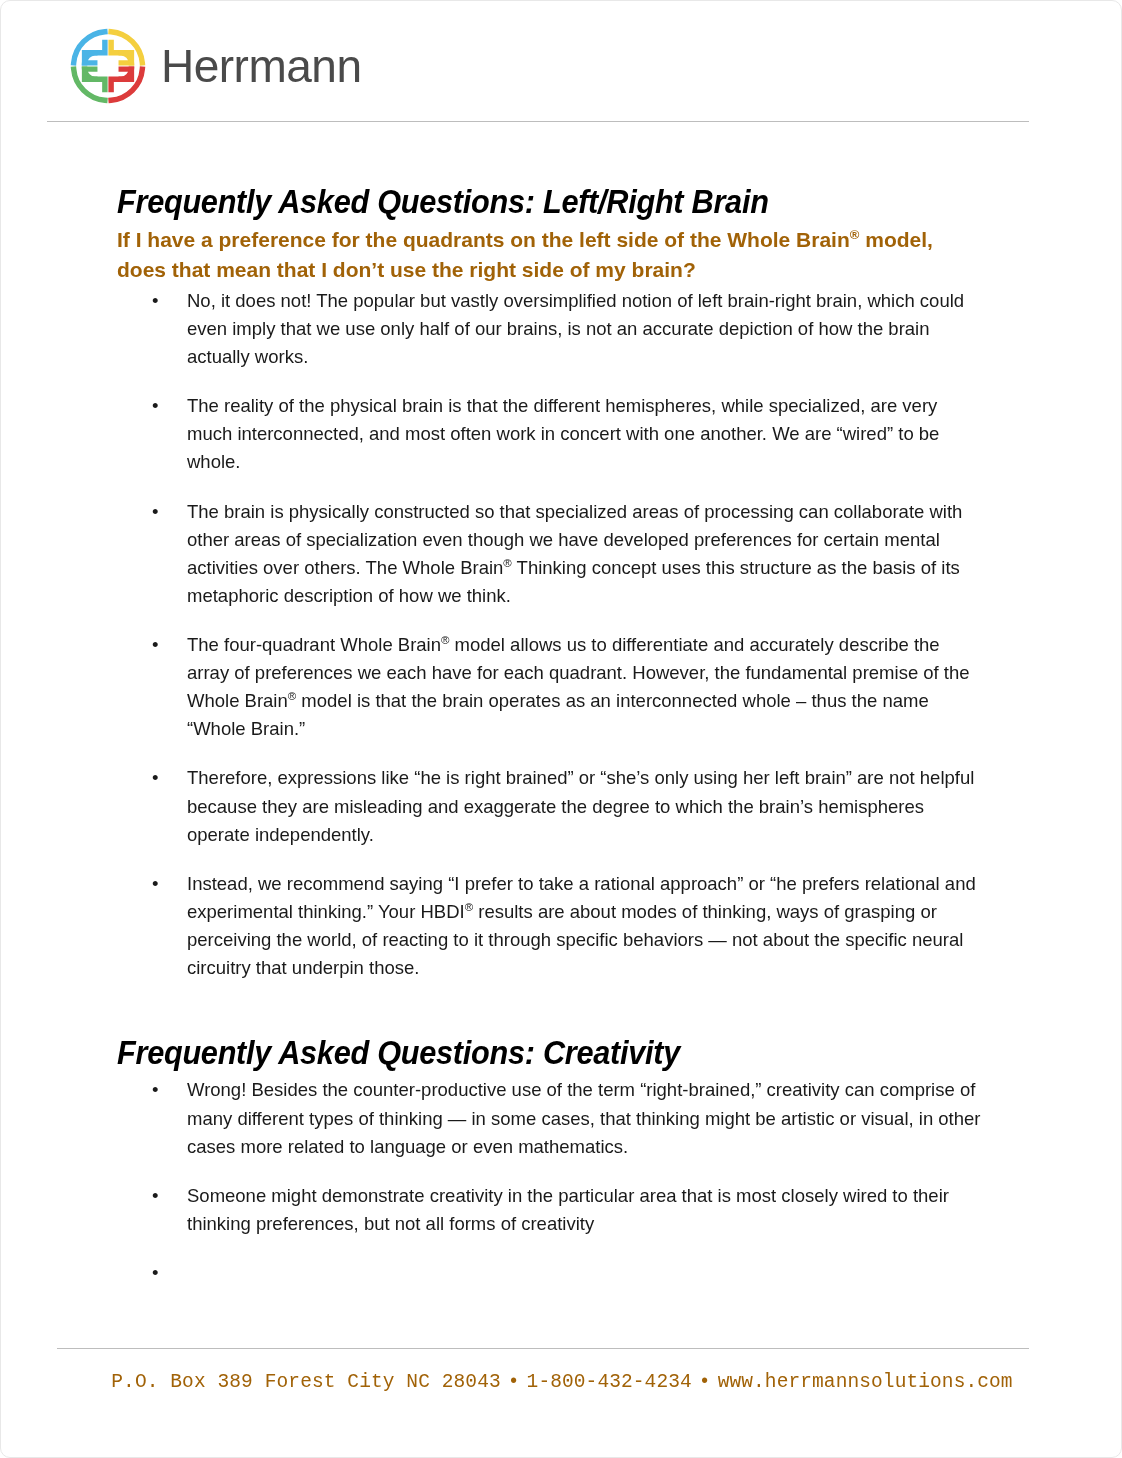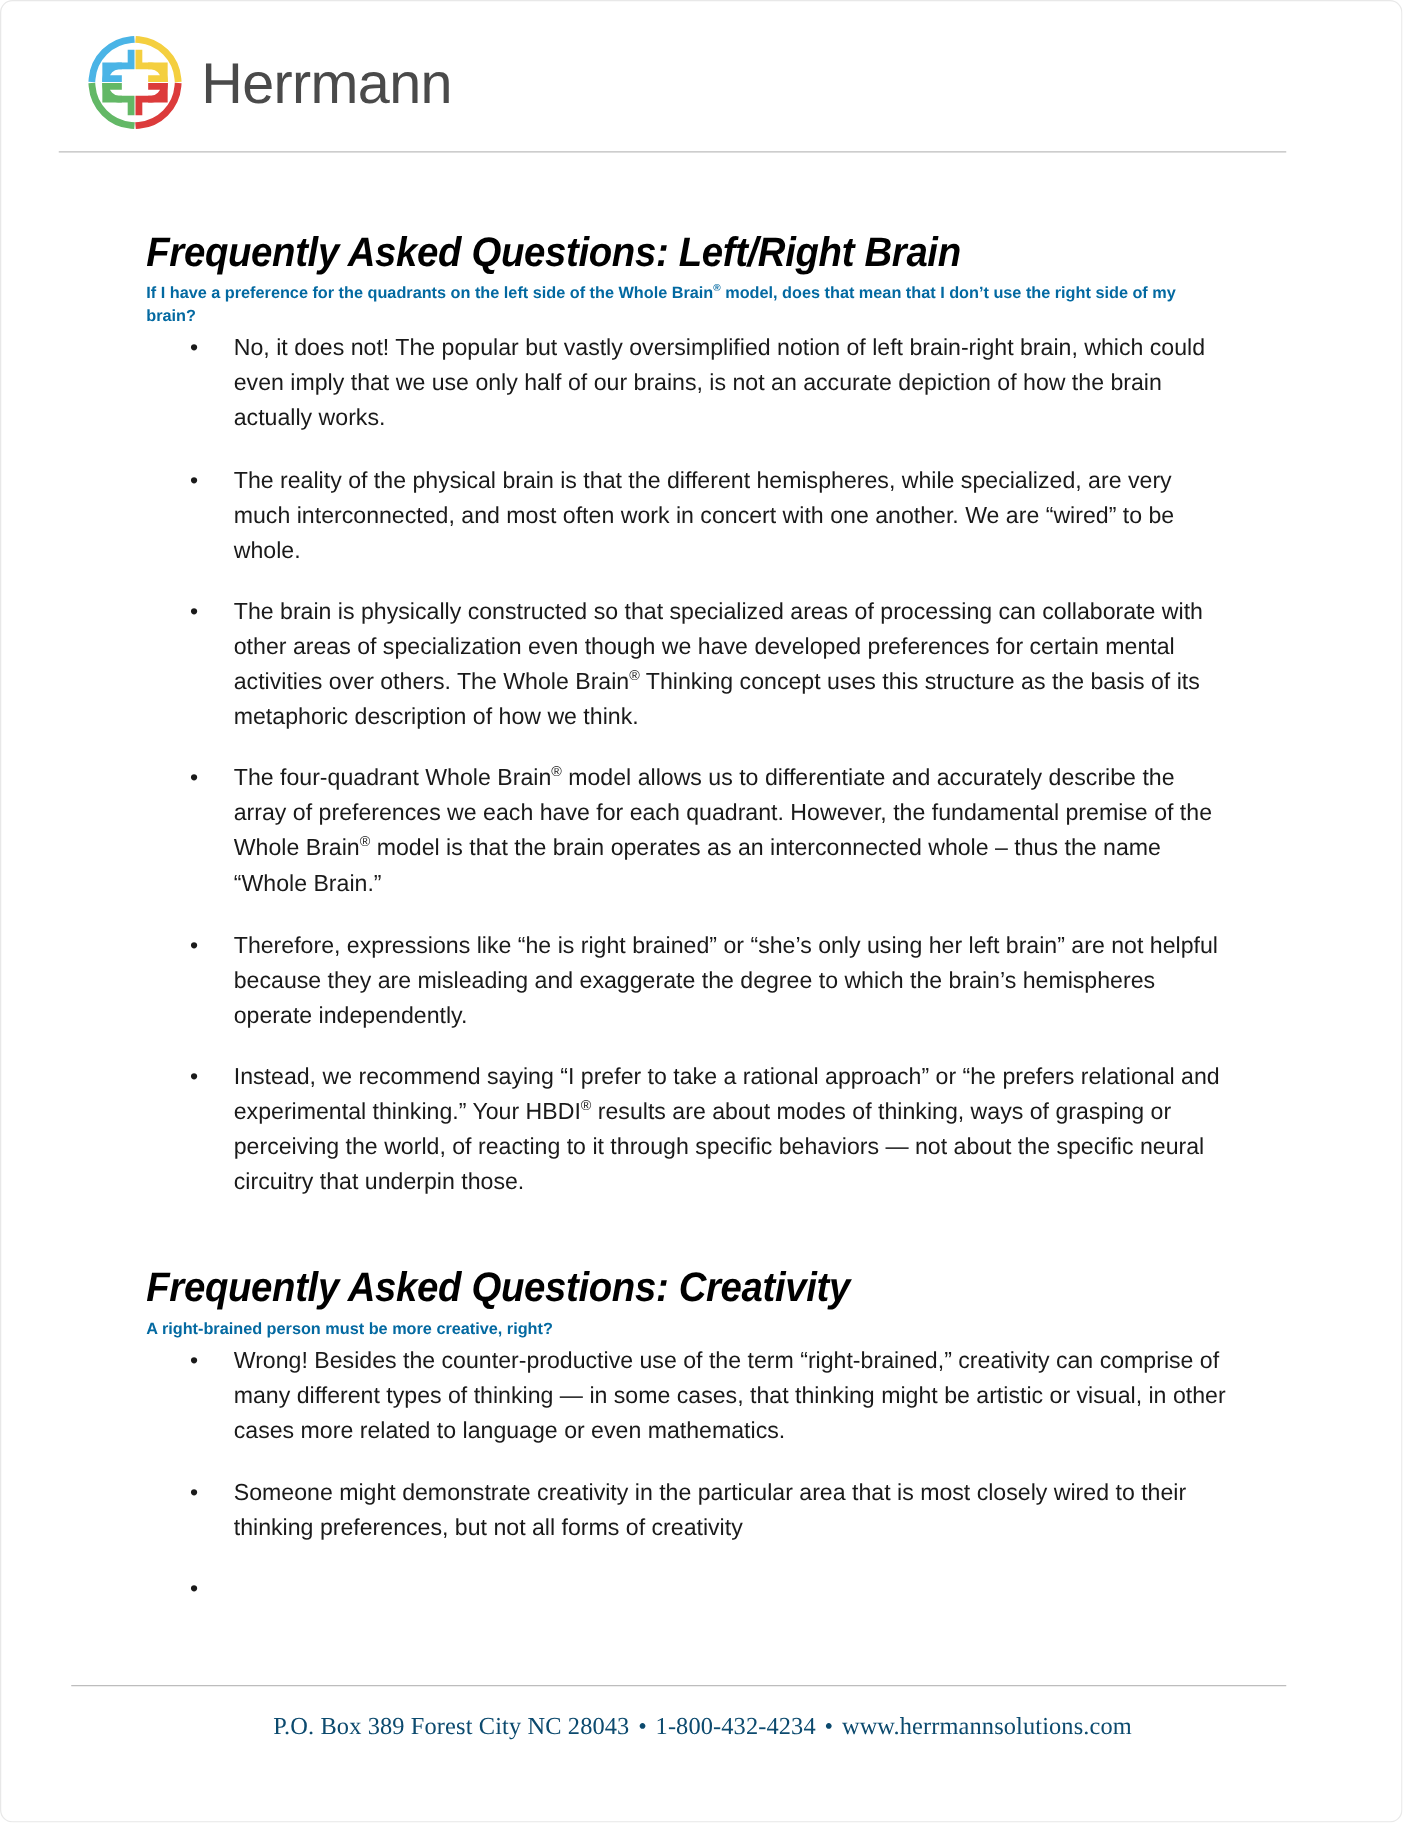--- a/index.html
+++ b/index.html
@@ -72,23 +72,23 @@
     color: #000;
     margin: 0 0 4px 0;
     transform: scaleX(0.93);
     transform-origin: left center;
     white-space: nowrap;
   }
 
   .section-question {
     font-family: "Liberation Sans", sans-serif;
     font-weight: 700;
-    font-size: 13px;
+    font-size: 21px;
     line-height: 1.42;
-    color: #0369a1;
+    color: #a16207;
     margin: 0 0 2px 0;
     max-width: 862px;
   }
 
   ul.bullets {
     list-style: none;
     margin: 0;
     padding: 0;
   }
   ul.bullets > li {
@@ -122,23 +122,23 @@
     width: 972px;
     height: 1px;
     background: #bdbdbd;
   }
   .footer-text {
     position: absolute;
     left: 0;
     top: 1370px;
     width: 1122px;
     text-align: center;
-    font-family: Liberation Serif, serif;
+    font-family: Liberation Mono, monospace;
     font-size: 19.5px;
-    color: #0c4a6e;
+    color: #a16207;
     letter-spacing: 0.1px;
   }
   .footer-sep { padding: 0 7px; }
 </style>
 </head>
 <body>
 
 <div class="page">
 
   <div class="header">
@@ -204,21 +204,20 @@
           <span class="bullet-dot">•</span>
           <span>Instead, we recommend saying “I prefer to take a rational approach” or “he prefers relational and experimental thinking.” Your HBDI<span class="reg">®</span> results are about modes of thinking, ways of grasping or perceiving the world, of reacting to it through specific behaviors — not about the specific neural circuitry that underpin those.</span>
         </li>
       </ul>
     </div>
 
     <div class="section-gap"></div>
 
     <div>
       <h1 class="section-title">Frequently Asked Questions: Creativity</h1>
-      <p class="section-question">A right-brained person must be more creative, right?</p>
       <ul class="bullets">
         <li>
           <span class="bullet-dot">•</span>
           <span>Wrong! Besides the counter-productive use of the term “right-brained,” creativity can comprise of many different types of thinking — in some cases, that thinking might be artistic or visual, in other cases more related to language or even mathematics.</span>
         </li>
         <li>
           <span class="bullet-dot">•</span>
           <span>Someone might demonstrate creativity in the particular area that is most closely wired to their thinking preferences, but not all forms of creativity</span>
         </li>
         <li>

